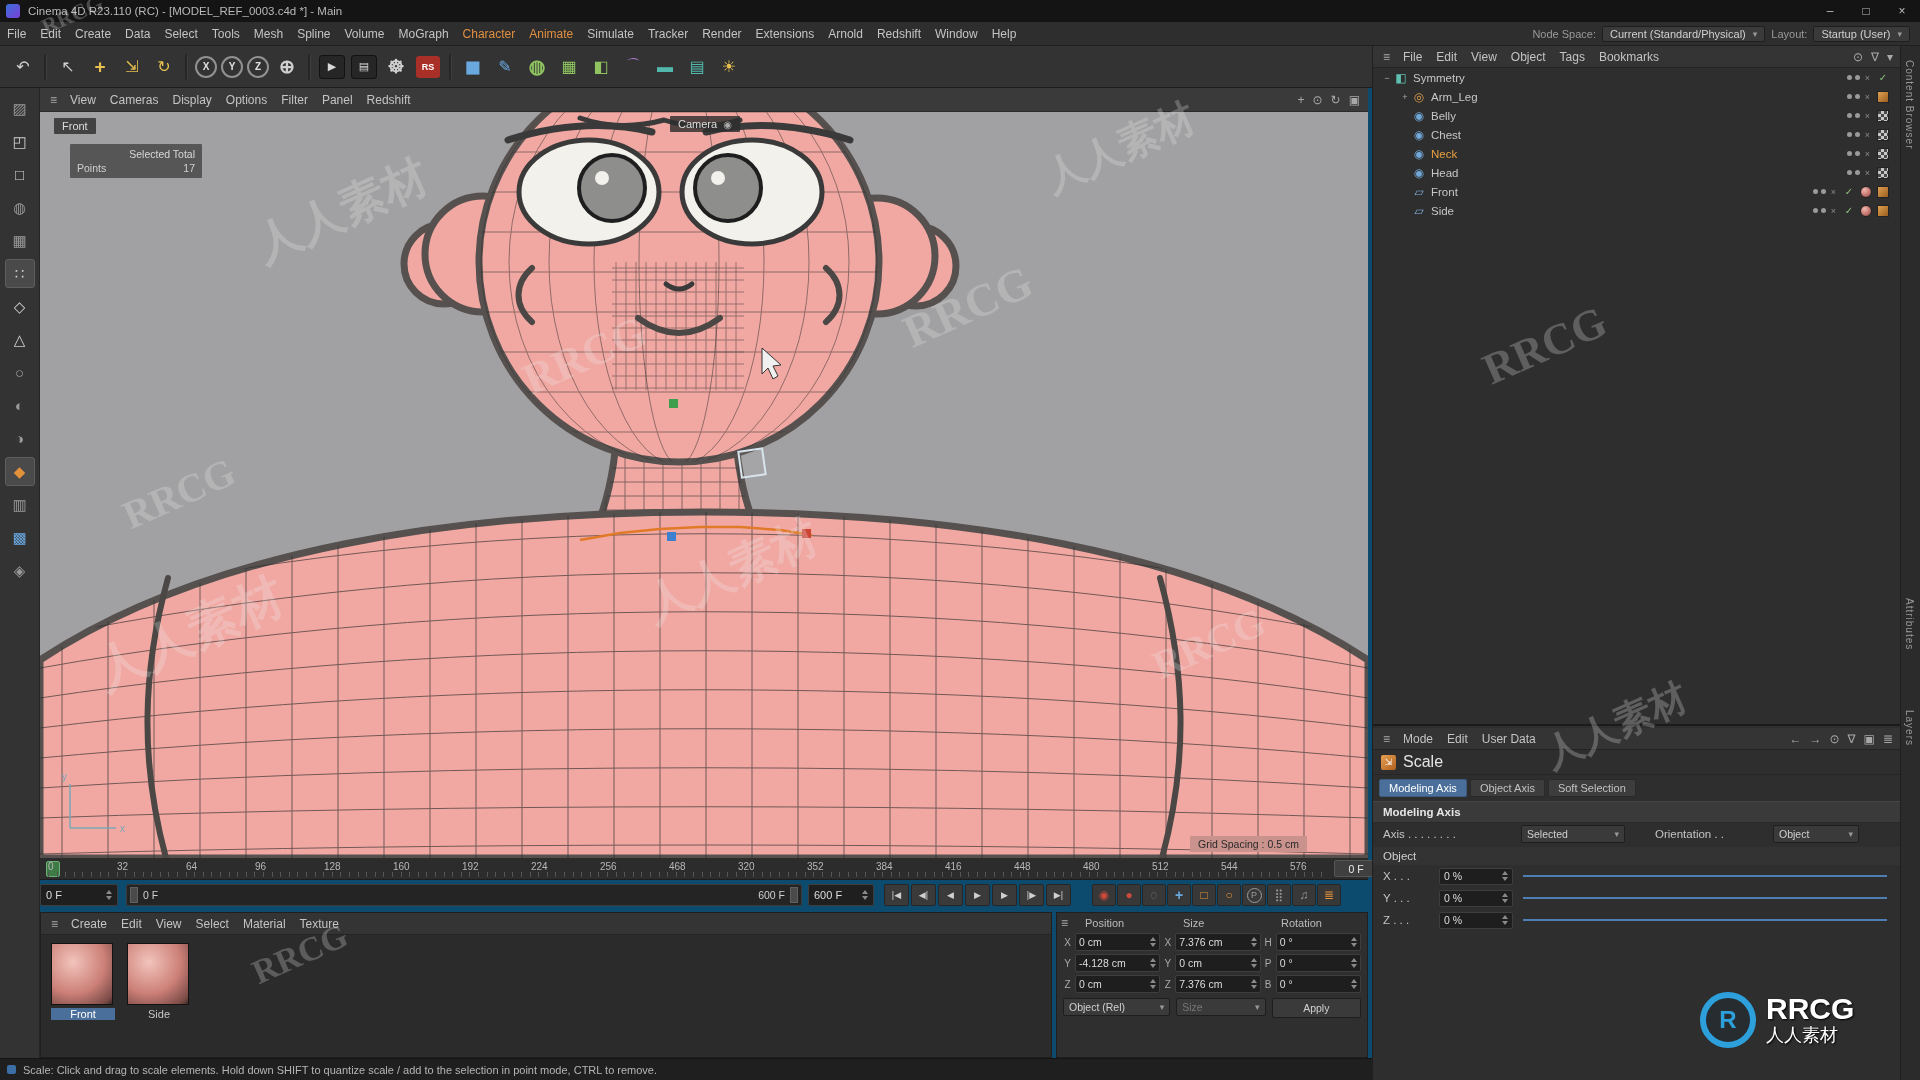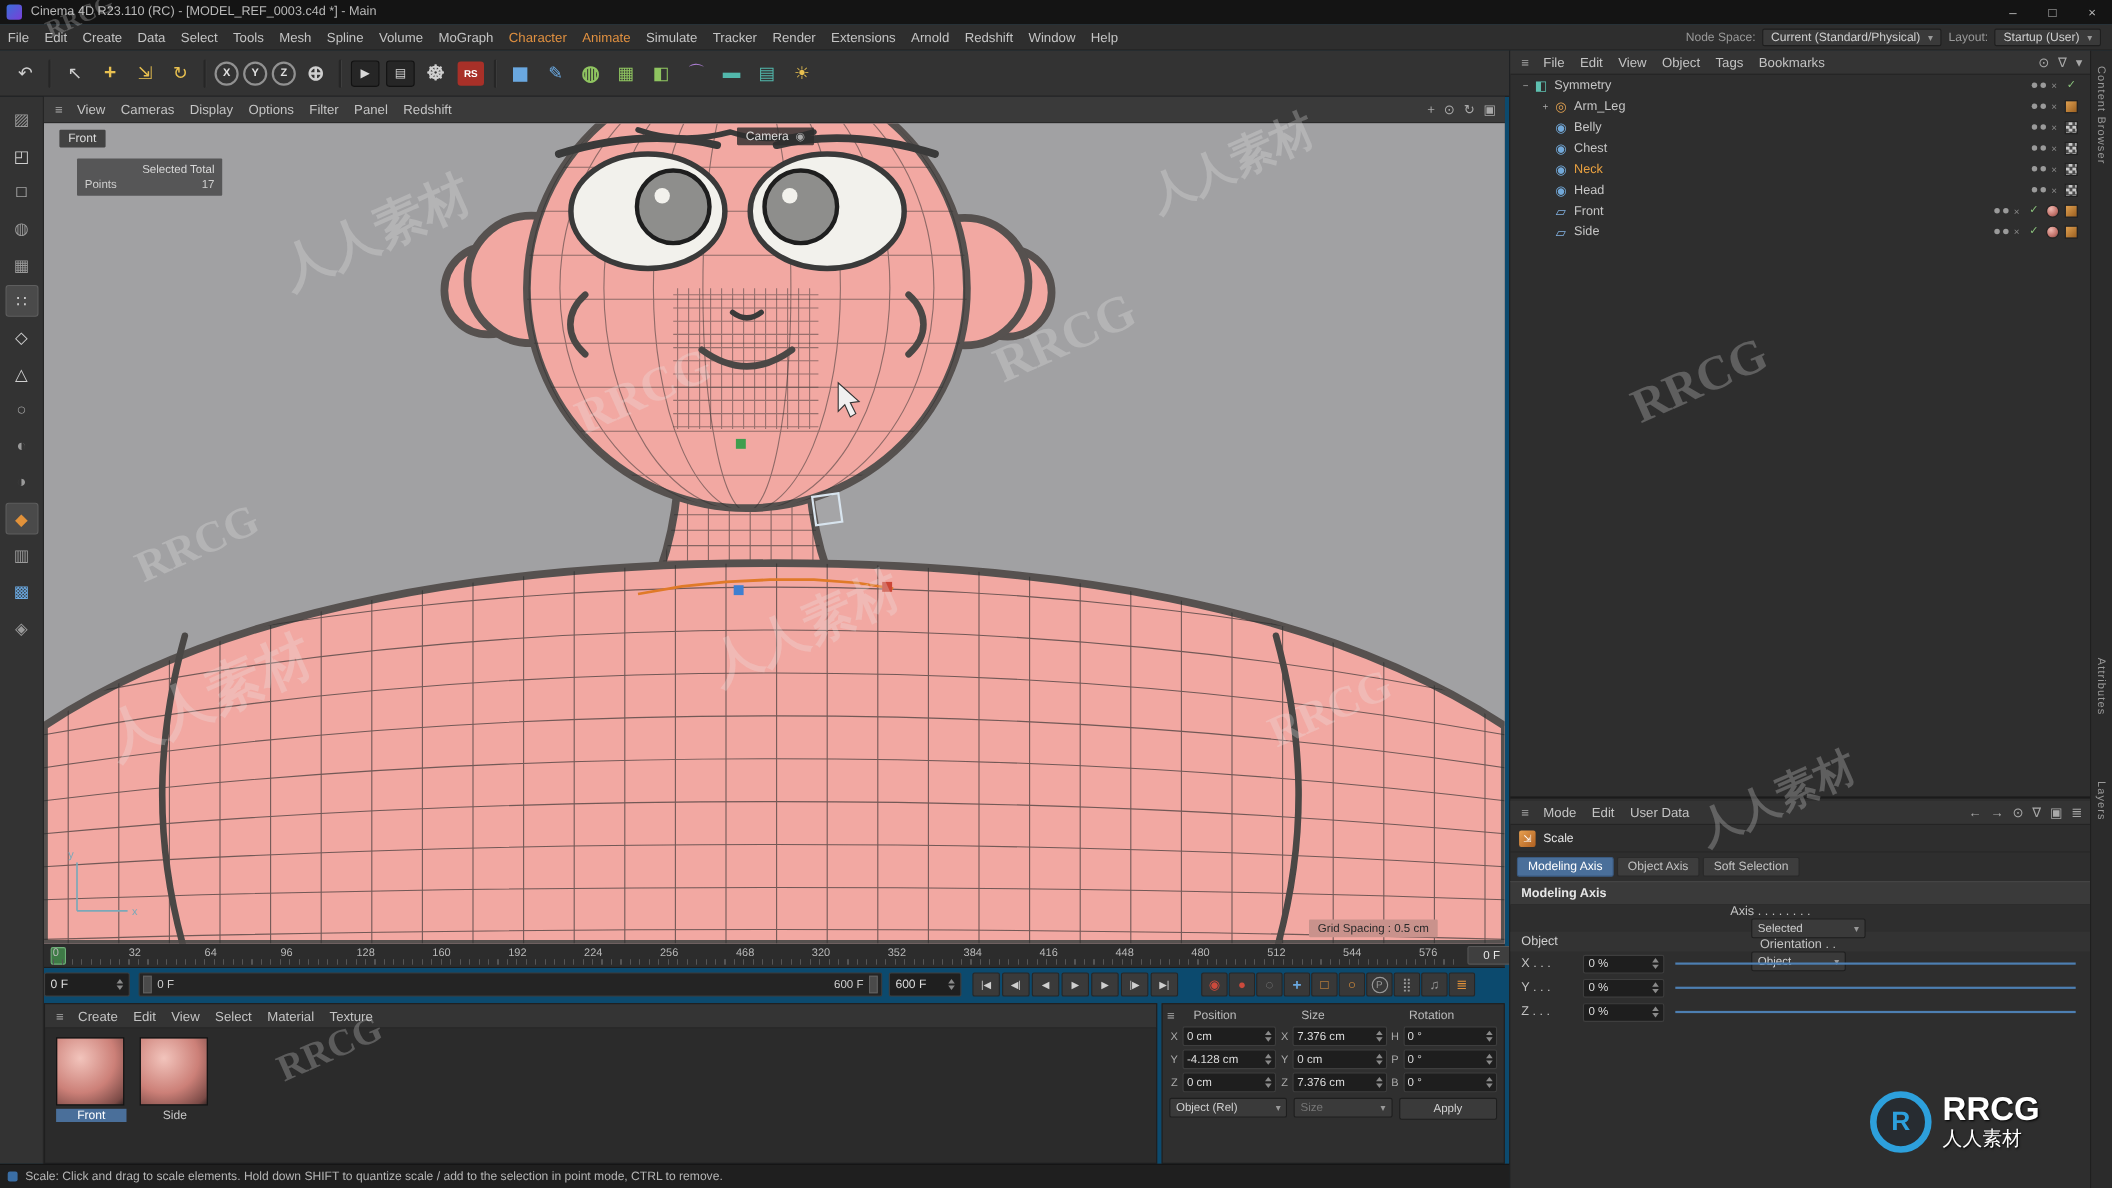--- a/index.html
+++ b/index.html
@@ -130,27 +130,27 @@
   .tag{width:12px;height:12px;display:none;margin-left:2px;box-sizing:border-box;font-size:10px;line-height:12px;text-align:center;}
   .tag[data-name]{display:inline-block;}
   [data-name="check-tag"]::before{content:"✓";color:#8ac27c;}
   [data-name="checker-tag"]{background:repeating-conic-gradient(#c8c8c8 0% 25%,#4a4a4a 0% 50%) 0 0/6px 6px;border:1px solid #222;}
   [data-name="material-tag"]{background:radial-gradient(circle at 35% 30%,#f0b8b0,#c07068 60%,#6a4440);border-radius:50%;border:1px solid #222;}
   [data-name="display-tag"]{background:linear-gradient(135deg,#e0a050,#9a5f20);border:1px solid #222;}
   
   #att{position:absolute;left:0;top:682px;width:528px;height:352px;box-sizing:border-box;}
   #att-tool{height:24px;display:flex;align-items:center;padding-left:8px;gap:7px;border-bottom:1px solid #262626;}
   #att-tool .toolicon{width:15px;height:15px;background:linear-gradient(135deg,#e8a050,#b06020);border-radius:2px;display:flex;align-items:center;justify-content:center;color:#fff;font-size:9px;}
-  #att-tool .toolname{color:#e4e4e4;font-size:11px;}
+  #att-tool .toolname{color:#e4e4e4;font-size:16px;}
   #att-tabs{display:flex;padding:4px 6px;}
   .att-tab{background:#3d3d3d;border:1px solid #2a2a2a;border-radius:2px;padding:2px 9px;font-size:11px;color:#c2c2c2;margin-right:3px;}
   .att-tab.active{background:#4a6f9a;color:#fff;border-color:#3a5a80;}
   .att-section{height:20px;line-height:20px;background:#3a3a3a;border-top:1px solid #464646;border-bottom:1px solid #2a2a2a;padding-left:10px;font-size:11.5px;color:#e6e6e6;font-weight:bold;}
   .att-subsection{height:18px;line-height:18px;background:#333;padding-left:10px;font-size:11.5px;color:#d0d0d0;margin-top:2px;}
-  .att-row{display:flex;align-items:center;height:22px;padding-left:10px;font-size:11.5px;color:#c4c4c4;flex-direction:column;}
+  .att-row{display:flex;align-items:center;height:22px;padding-left:10px;font-size:11.5px;color:#c4c4c4;}
   .att-row .lbl1{width:138px;}
   .att-row .ctl1{width:100px;}
   .att-row .lbl2{width:118px;margin-left:34px;}
   .att-row .ctl2{width:100px;}
   .cb{width:11px;height:11px;background:#262626;border:1px solid #555;display:inline-block;}
   .dim{color:#7a7a7a;}
   .cb.dim{border-color:#444;}
   .att-slider-row{display:flex;align-items:center;height:22px;padding-left:10px;font-size:11.5px;color:#c4c4c4;}
   .att-label{width:56px;}
   .att-field{width:74px;height:17px;background:#1e1e1e;border:1px solid #3e3e3e;border-radius:2px;display:flex;align-items:center;padding:0 4px;font-size:10.5px;color:#ddd;box-sizing:border-box;}

